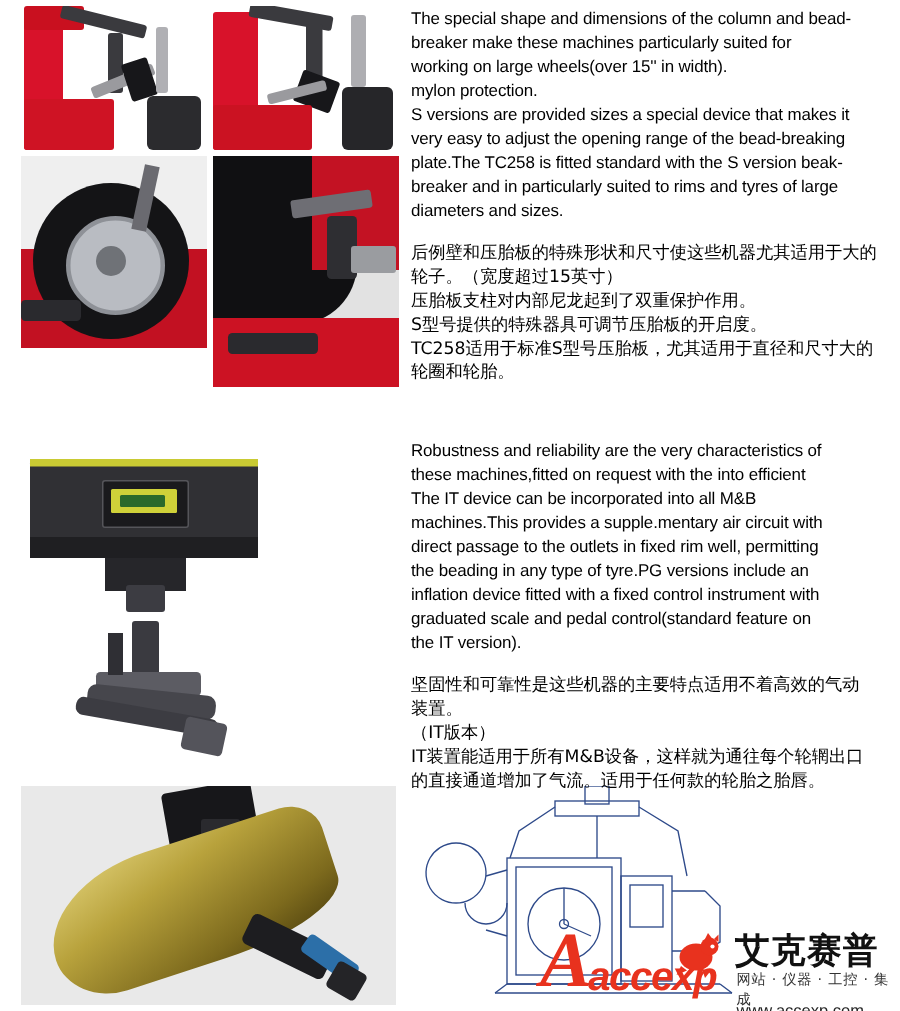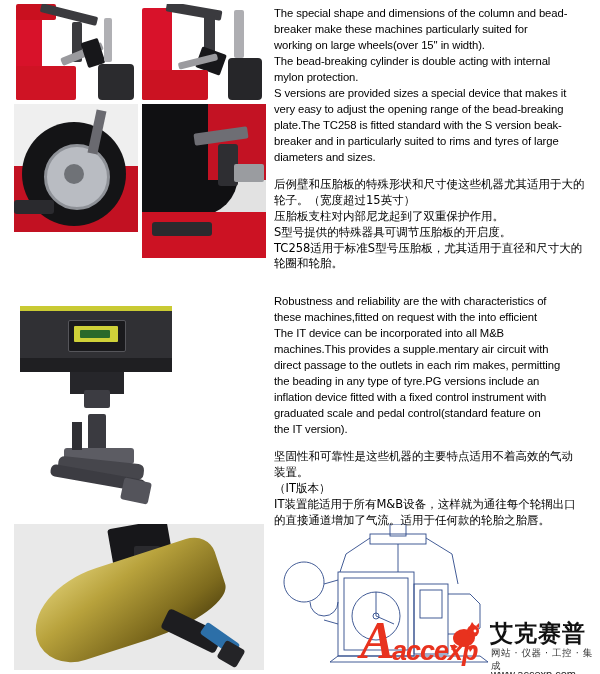--- a/index.html
+++ b/index.html
@@ -336,42 +336,41 @@
         <line x1="64" y1="132" x2="56" y2="138"></line>
         <line x1="206" y1="132" x2="214" y2="138"></line>
       </g>
     </svg>
   </div>
 
   <div class="text-col" style="left:274px; top:6px; width:314px;">
     <p class="para-en">The special shape and dimensions of the column and bead-</p>
     <p class="para-en">breaker make these machines particularly suited for</p>
     <p class="para-en">working on large wheels(over 15'' in width).</p>
-    <p class="para-en">The bead-breaking cylinder is double acting with internal</p>
     <p class="para-en">mylon protection.</p>
     <p class="para-en">S versions are provided sizes a special device that makes it</p>
     <p class="para-en">very easy to adjust the opening range of the bead-breaking</p>
     <p class="para-en">plate.The TC258 is fitted standard with the S version beak-</p>
     <p class="para-en">breaker and in  particularly suited to rims and tyres of large</p>
     <p class="para-en">diameters and sizes.</p>
     <div class="gap"></div>
     <p class="para-cn">后例壁和压胎板的特殊形状和尺寸使这些机器尤其适用于大的</p>
     <p class="para-cn">轮子。（宽度超过15英寸）</p>
     <p class="para-cn">压胎板支柱对内部尼龙起到了双重保护作用。</p>
     <p class="para-cn">S型号提供的特殊器具可调节压胎板的开启度。</p>
     <p class="para-cn">TC258适用于标准S型号压胎板，尤其适用于直径和尺寸大的</p>
     <p class="para-cn">轮圈和轮胎。</p>
   </div>
 
   <div class="text-col" style="left:274px; top:294px; width:314px;">
-    <p class="para-en">Robustness and reliability are the with characteristics of</p>
+    <p class="para-en">Robustness and reliability are the very characteristics of</p>
     <p class="para-en">these machines,fitted on request with the into efficient</p>
     <p class="para-en">The IT device can be incorporated into all M&amp;B</p>
     <p class="para-en">machines.This provides a supple.mentary air circuit with</p>
-    <p class="para-en">direct passage to the outlets in each rim makes, permitting</p>
+    <p class="para-en">direct passage to the outlets in fixed rim well, permitting</p>
     <p class="para-en">the beading in any type of tyre.PG versions include an</p>
     <p class="para-en">inflation device fitted with a fixed control instrument with</p>
     <p class="para-en">graduated scale and pedal control(standard feature on</p>
     <p class="para-en">the IT version).</p>
     <div class="gap"></div>
     <p class="para-cn">坚固性和可靠性是这些机器的主要特点适用不着高效的气动</p>
     <p class="para-cn">装置。</p>
     <p class="para-cn">（IT版本）</p>
     <p class="para-cn">IT装置能适用于所有M&amp;B设备，这样就为通往每个轮辋出口</p>
     <p class="para-cn">的直接通道增加了气流。适用于任何款的轮胎之胎唇。</p>

